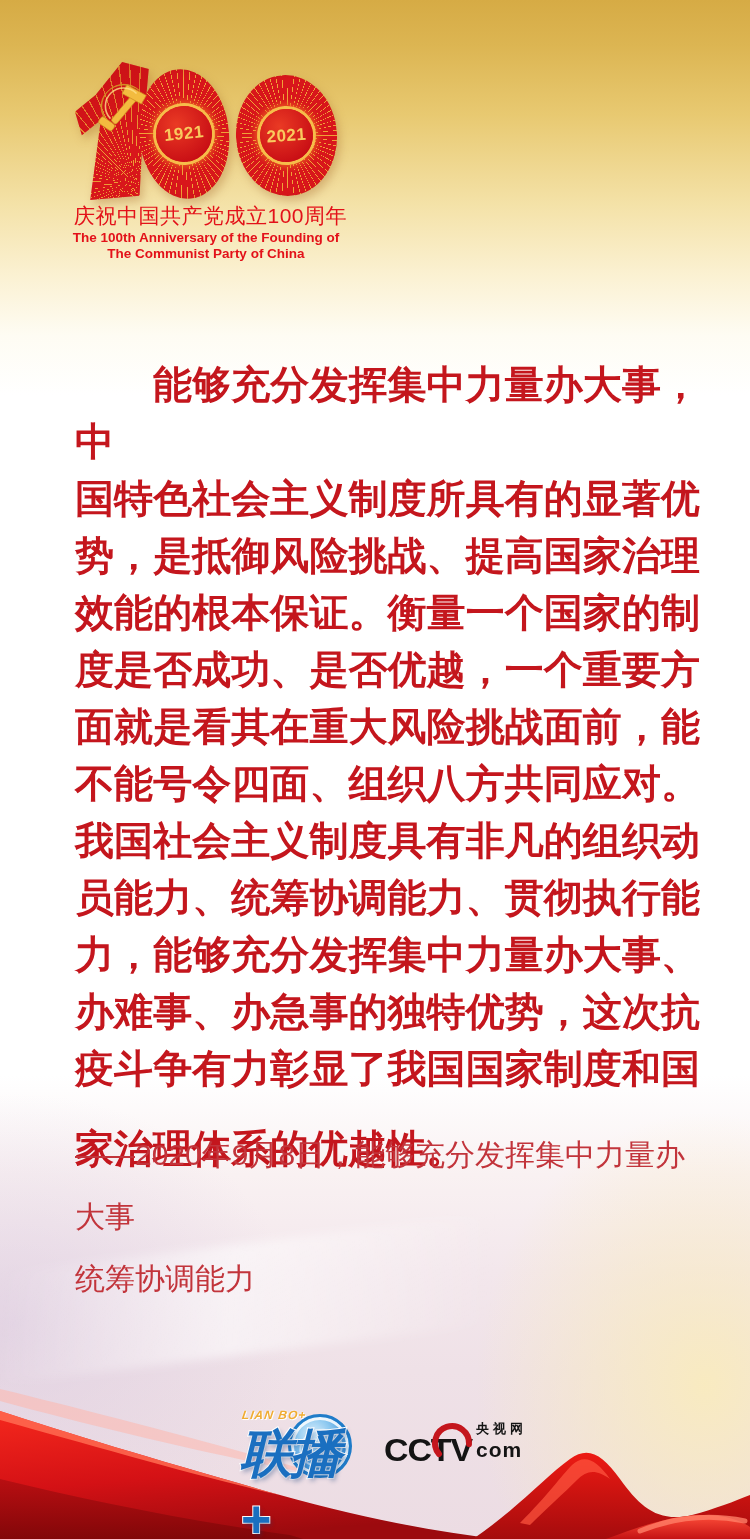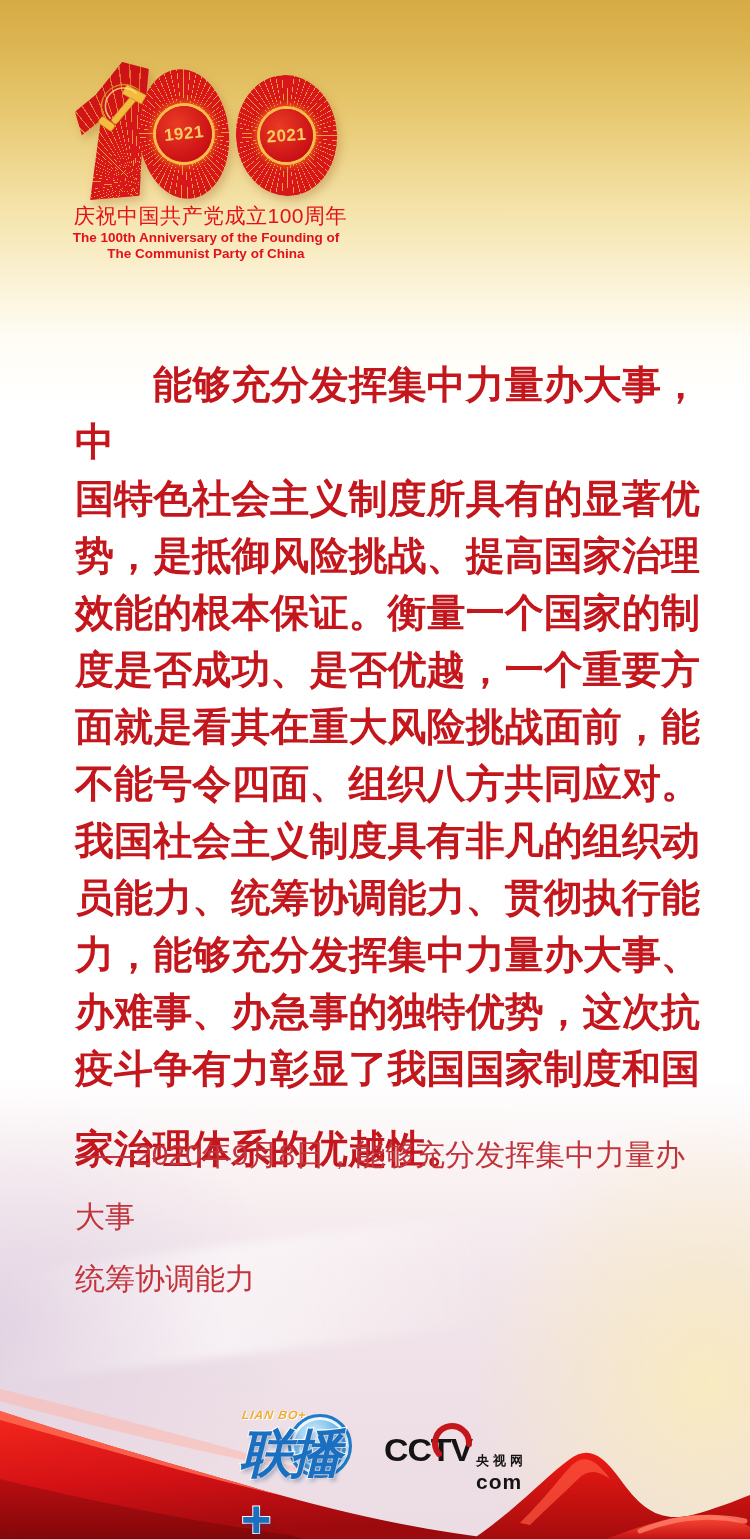--- a/index.html
+++ b/index.html
@@ -110,21 +110,21 @@
     text-shadow: 2px 3px 4px rgba(20,60,120,0.35);
   }
 
   .footer-cctv { position: absolute; left: 384px; top: 1412px; width: 175px; height: 58px; }
   .cctv-word {
     position: absolute; left: 0; top: 20px;
     color: #141414; font-size: 32px; font-weight: 900; letter-spacing: -1px; transform: scaleX(1.06);
     transform-origin: left center;
   }
   .cctv-swoosh { position: absolute; left: 44px; top: 0; width: 50px; height: 52px; }
-  .cctv-right { position: absolute; left: 92px; top: 8px; margin-top: 32px; }
+  .cctv-right { position: absolute; left: 92px; top: 8px; }
   .cctv-cn  { color: #141414; font-size: 13px; font-weight: bold; letter-spacing: 4px; }
   .cctv-com { color: #141414; font-size: 21px; font-weight: bold; line-height: 24px; letter-spacing: 1px; }
 </style>
 </head>
 <body>
 
 <div class="canvas">
 
   <svg class="ribbons" viewBox="0 0 750 400" preserveAspectRatio="none">
     <defs>

